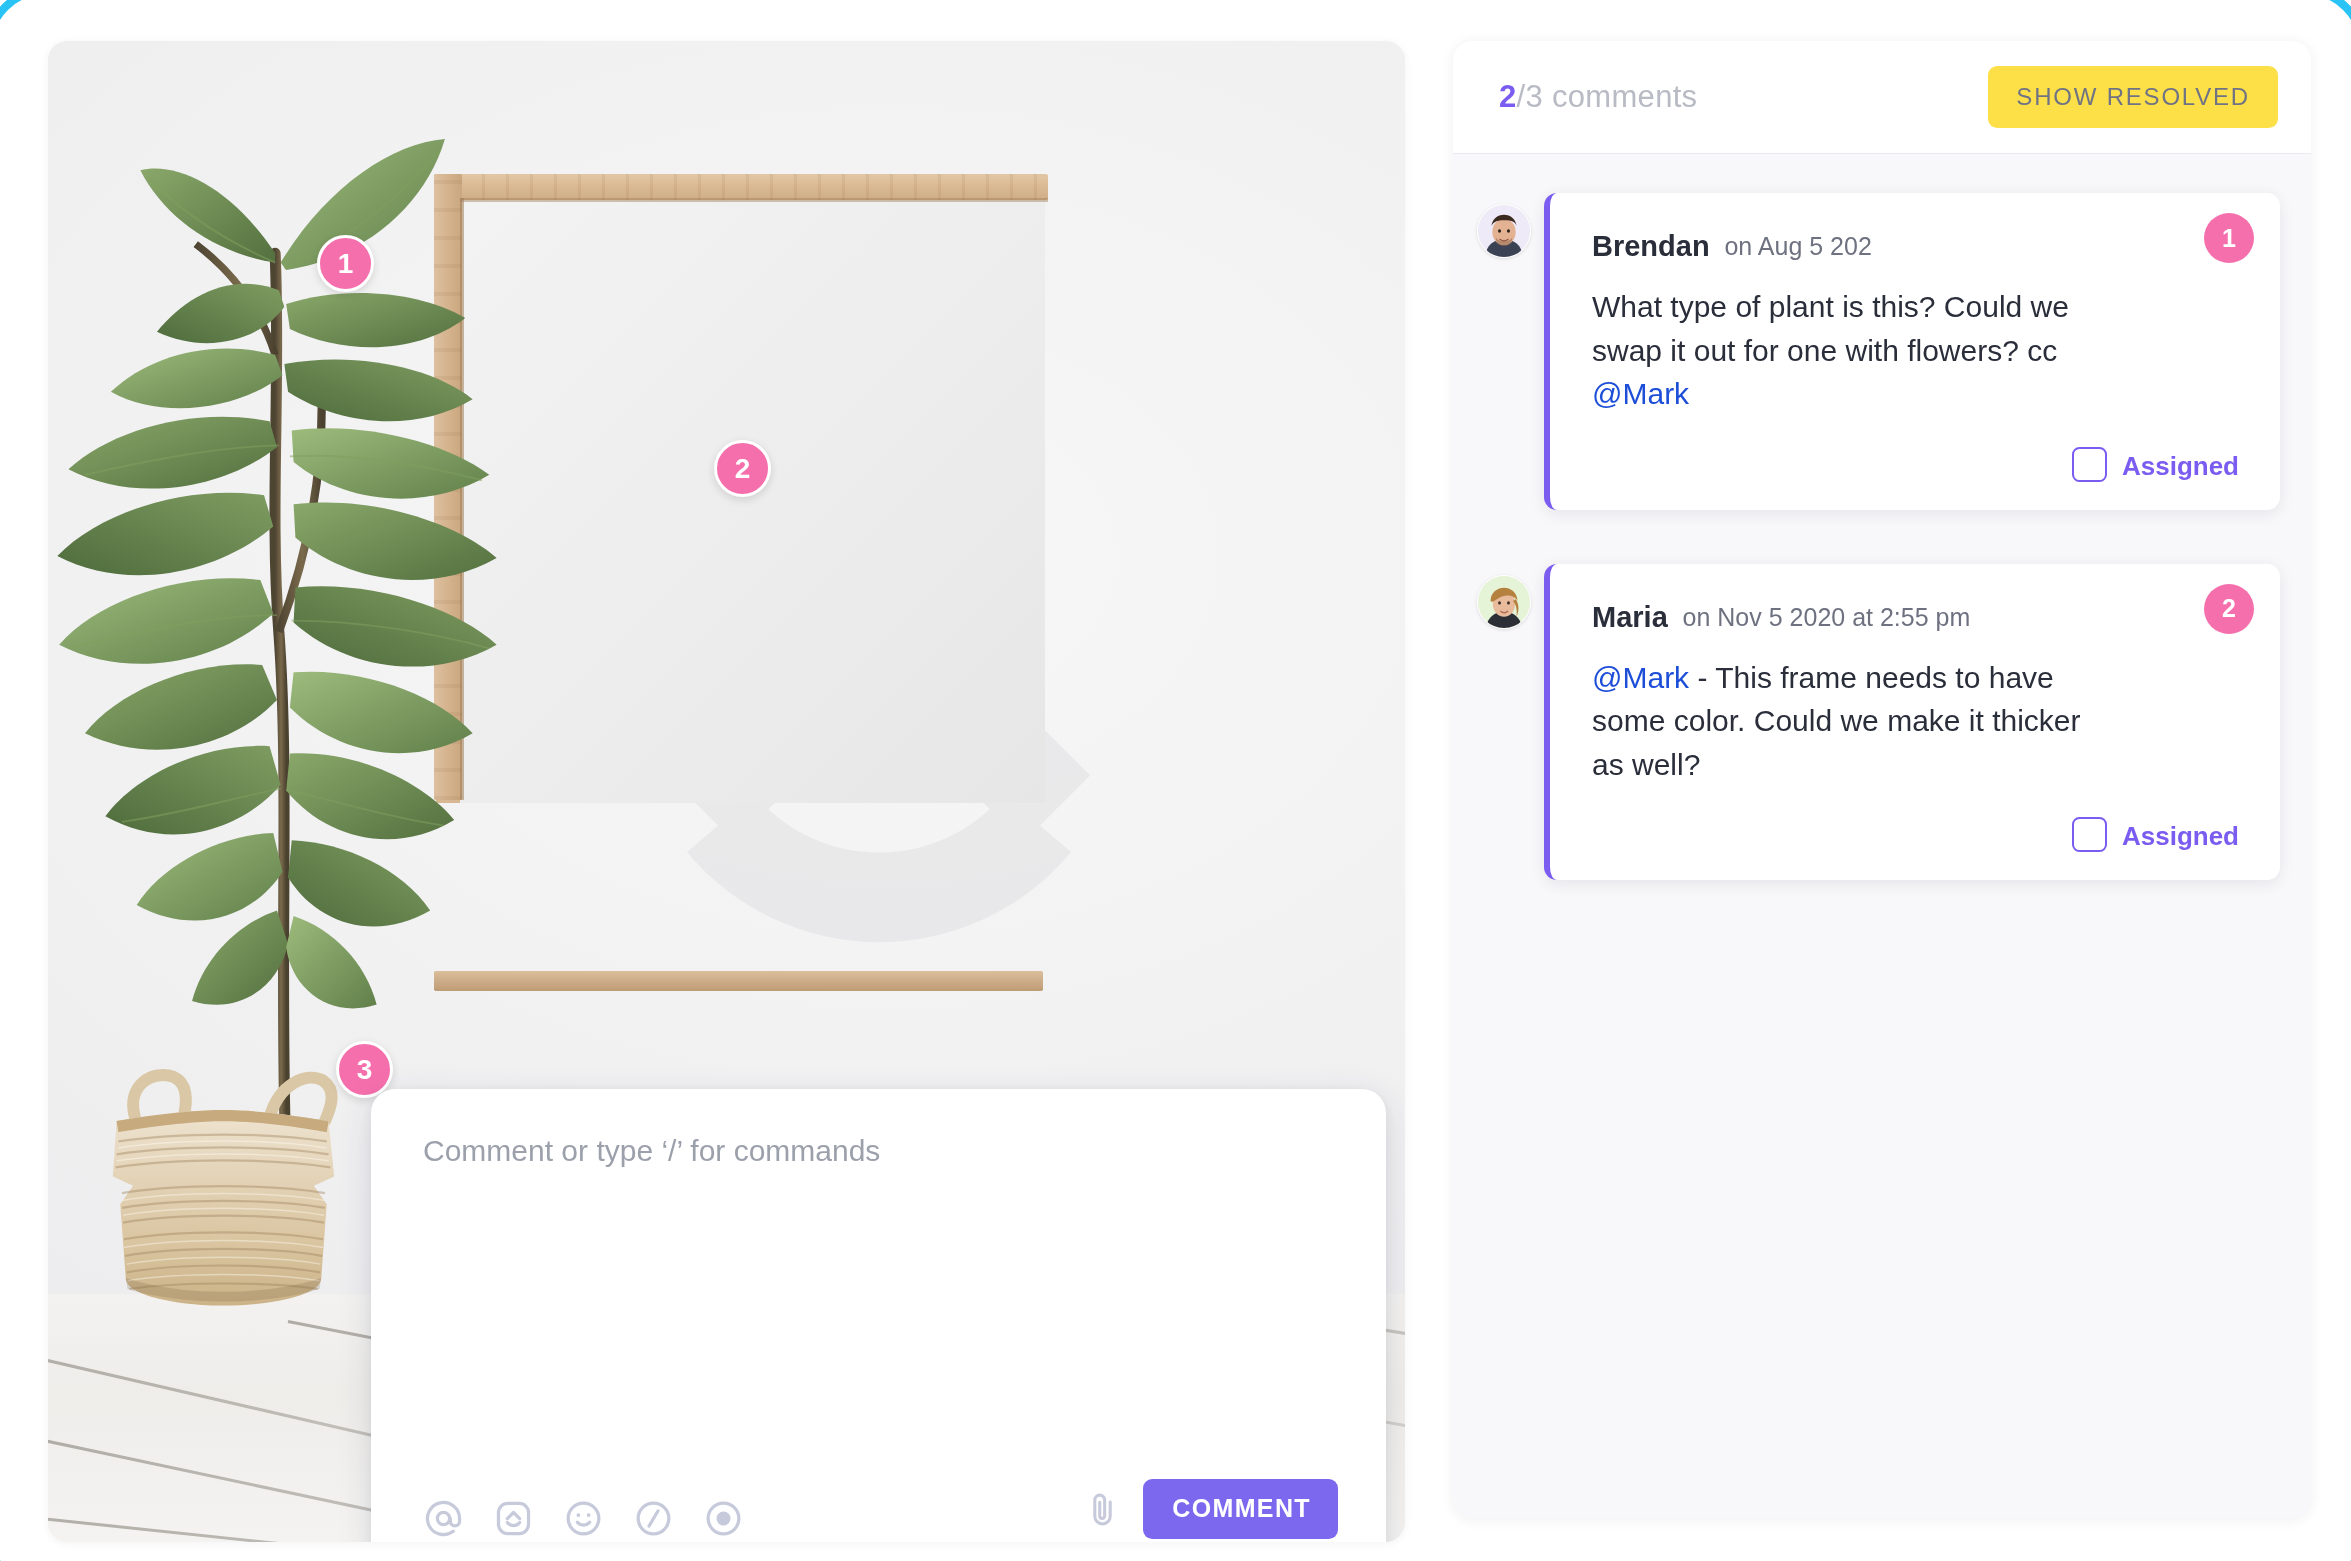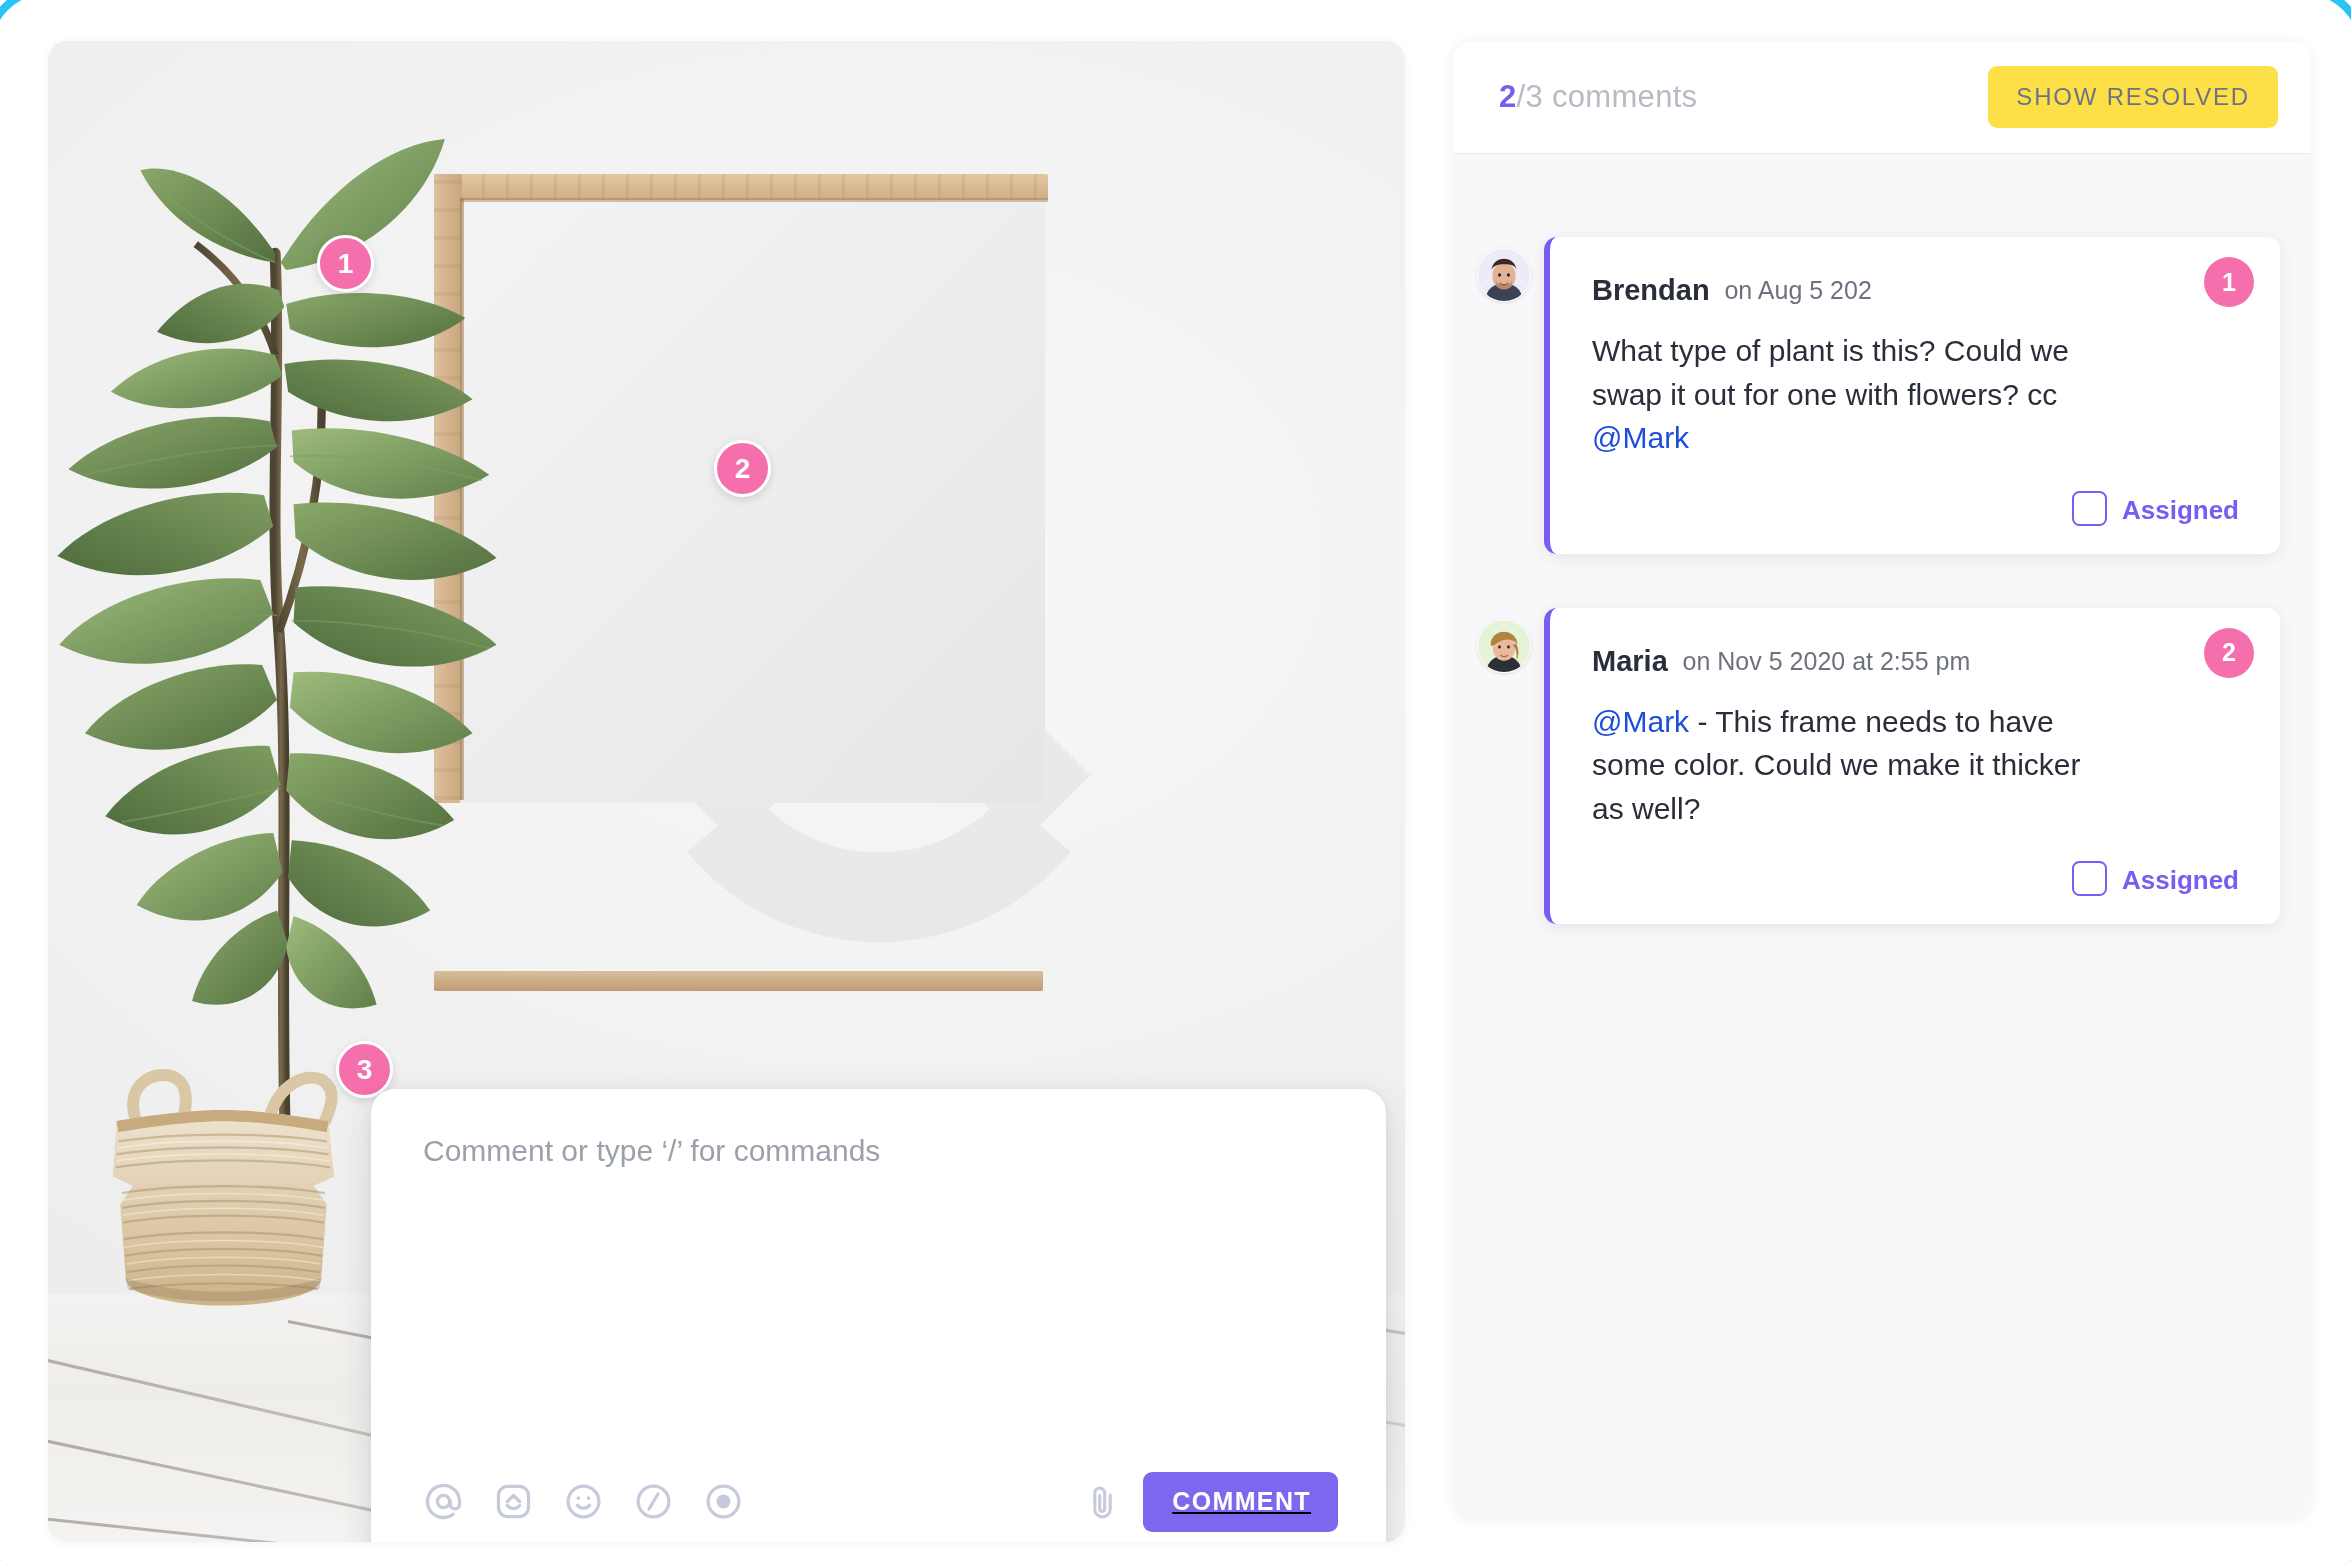--- a/index.html
+++ b/index.html
@@ -184,24 +184,23 @@
     font-size: 30px;
     color: #2a2e3a;
     background: transparent;
     line-height: 1.4;
     padding: 0;
     width: 100%;
   }
   #composer-input::placeholder { color: #9ba0ab; }
   #composer-toolbar {
     display: flex;
-    align-items: center;
+    align-items: flex-end;
     height: 74px;
     margin-top: 3.7px;
-    text-decoration: underline;
   }
   .tool-icons { display: flex; align-items: center; gap: 29px; }
   .tool-ico { width: 41px; height: 41px; color:#c7cadb; cursor: pointer; display:block; }
   .toolbar-right { margin-left: auto; display: flex; align-items: center; gap: 22px; }
   #attach-icon { width: 37px; height: 42px; color: #c7cadb; cursor: pointer; }
   #comment-button {
     background: #7B68EE;
     color: #fff;
     border: none;
     border-radius: 9.2px;
@@ -218,21 +217,20 @@
   #comments-panel {
     width: 858px;
     height: 1477px;
     border-radius: 20px;
     background: #f8f8fa;
     box-shadow: 0 1.8px 13px rgba(40,40,70,.07);
     display: flex;
     flex-direction: column;
     overflow: hidden;
     flex: 0 0 auto;
-    gap: 44px;
   }
   #panel-header {
     background: #ffffff;
     height: 113px;
     padding: 0 33px 0 46px;
     display: flex;
     align-items: center;
     border-bottom: 1.8px solid #e9e9ef;
     flex: 0 0 auto;
   }

